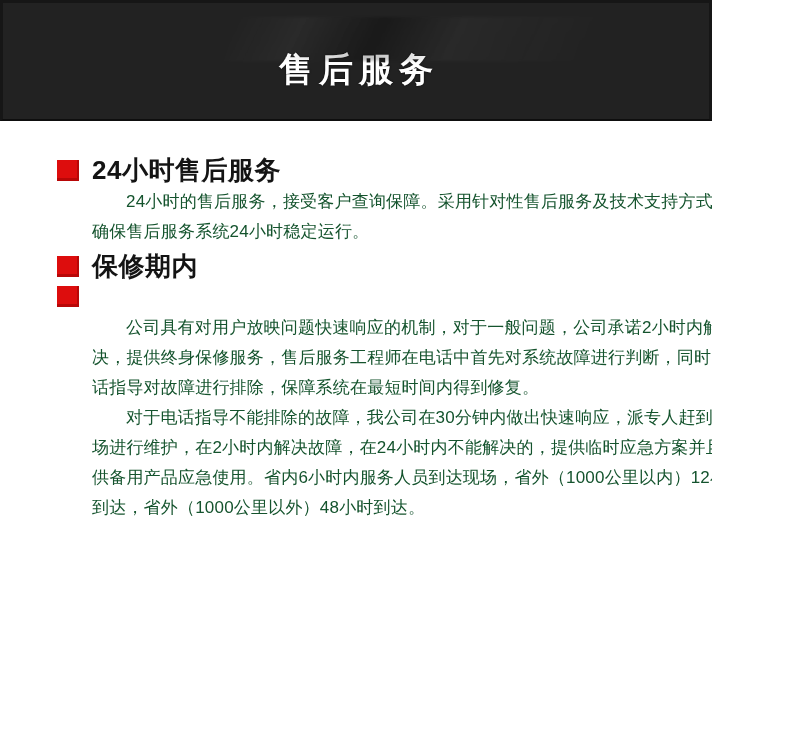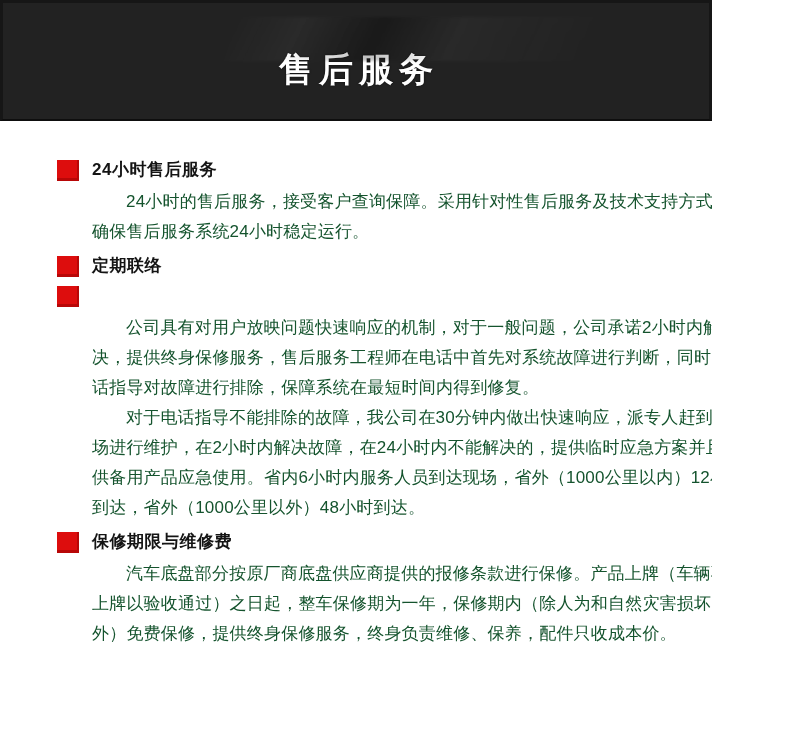--- a/index.html
+++ b/index.html
@@ -62,21 +62,21 @@
   }
   .bullet {
     width: 22px;
     height: 21px;
     background: #dd0d0d;
     box-shadow: inset -2px -3px 0 rgba(140,0,0,0.45);
     flex: 0 0 auto;
   }
   .svc-head h2 {
     margin: 0;
-    font-size: 17px;
+    font-size: 26px;
     line-height: 22px;
     font-weight: bold;
     color: #141414;
     letter-spacing: 0.5px;
   }
   .svc p {
     margin: 6px 0 0 35px;
     width: 653px;
     font-size: 17px;
     line-height: 30px;
@@ -102,34 +102,27 @@
       <div class="svc-head">
         <span class="bullet"></span>
         <h2>24小时售后服务</h2>
       </div>
       <p>24小时的售后服务，接受客户查询保障。采用针对性售后服务及技术支持方式，确保售后服务系统24小时稳定运行。</p>
     </section>
 
     <section class="svc">
       <div class="svc-head">
         <span class="bullet"></span>
-        <h2>定期联络</h2>
+        <h2>保修期内</h2>
       </div>
     </section>
 
     <section class="svc">
       <div class="svc-head">
         <span class="bullet"></span>
       </div>
       <p>公司具有对用户放映问题快速响应的机制，对于一般问题，公司承诺2小时内解决，提供终身保修服务，售后服务工程师在电话中首先对系统故障进行判断，同时电话指导对故障进行排除，保障系统在最短时间内得到修复。</p>
       <p>对于电话指导不能排除的故障，我公司在30分钟内做出快速响应，派专人赶到现场进行维护，在2小时内解决故障，在24小时内不能解决的，提供临时应急方案并且提供备用产品应急使用。省内6小时内服务人员到达现场，省外（1000公里以内）12小时到达，省外（1000公里以外）48小时到达。</p>
     </section>
 
-    <section class="svc">
-      <div class="svc-head">
-        <span class="bullet"></span>
-        <h2>保修期限与维修费</h2>
-      </div>
-      <p>汽车底盘部分按原厂商底盘供应商提供的报修条款进行保修。产品上牌（车辆不上牌以验收通过）之日起，整车保修期为一年，保修期内（除人为和自然灾害损坏外）免费保修，提供终身保修服务，终身负责维修、保养，配件只收成本价。</p>
-    </section>
 
   </main>
 </div>
 
 </body></html>

